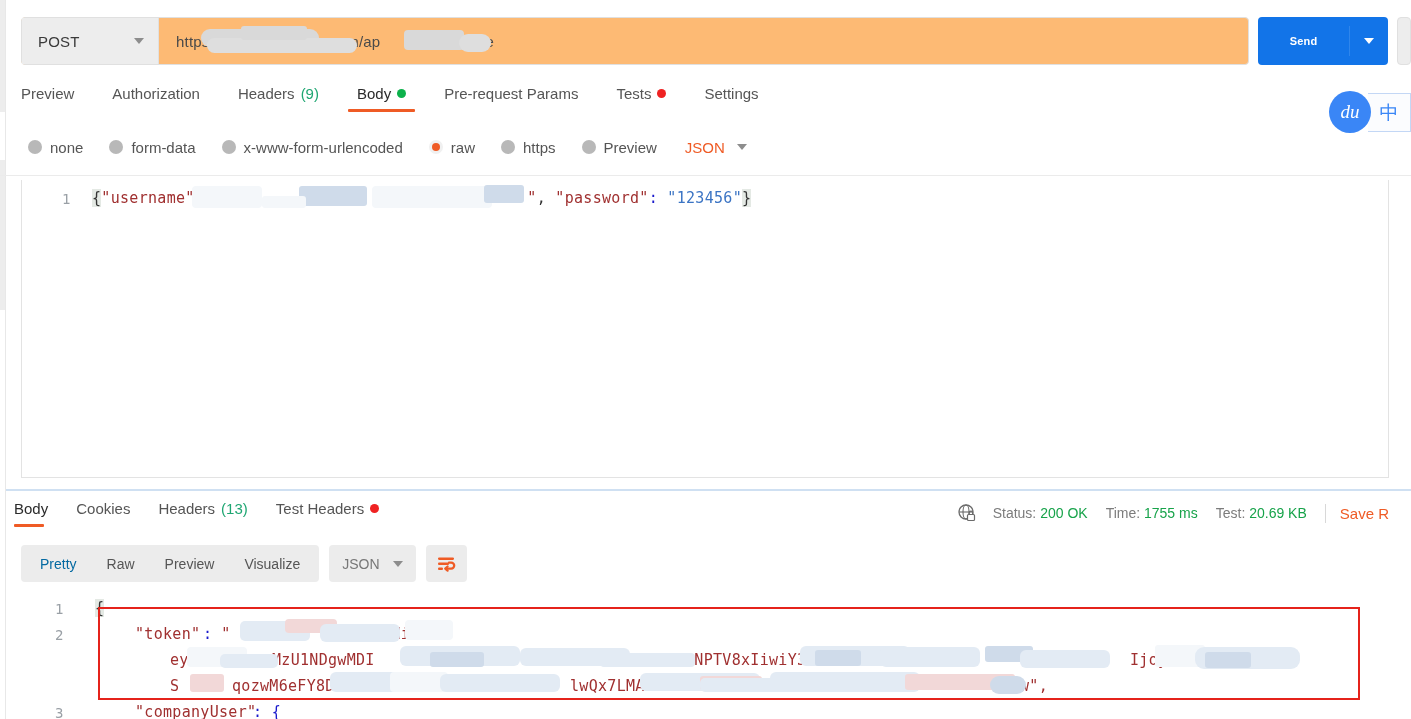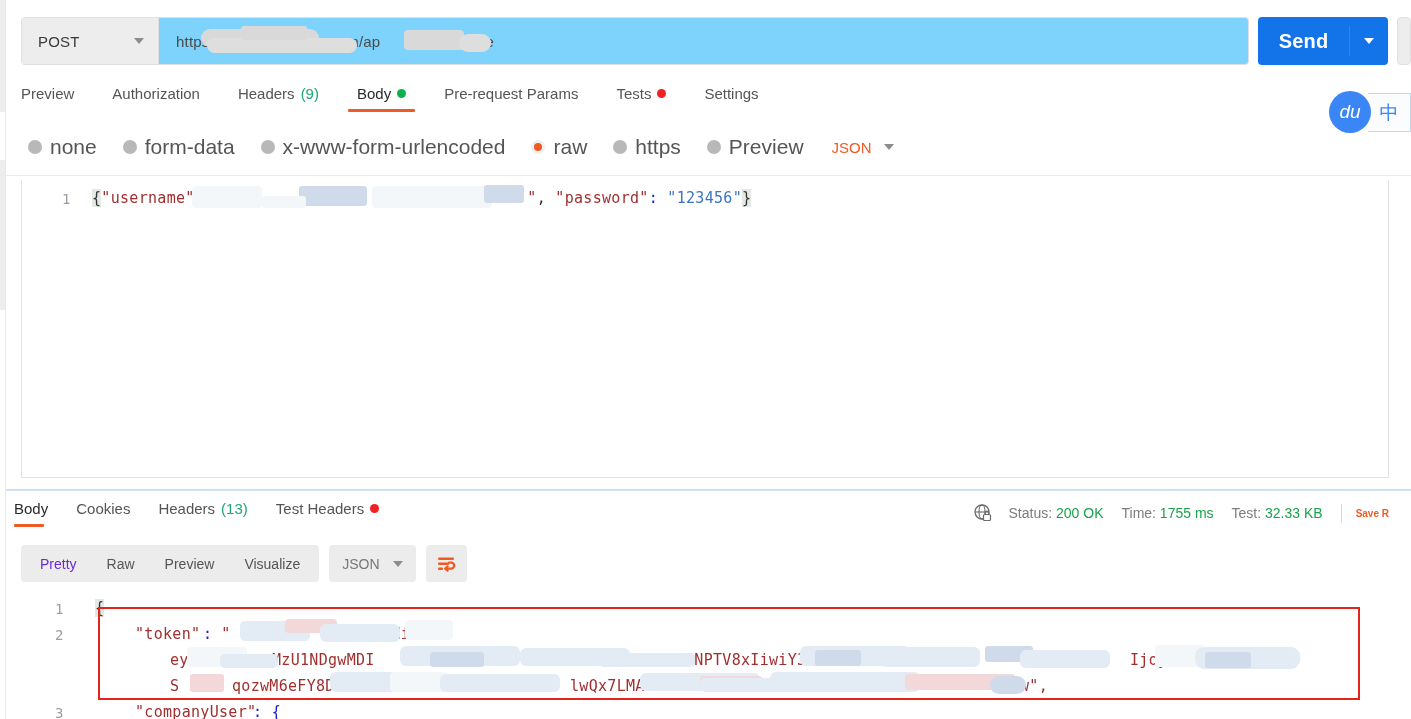--- a/index.html
+++ b/index.html
@@ -18,21 +18,21 @@
   }
   .left-rail-seg {
     position: absolute; left: 0; width: 5px; background: #ededed;
   }
 
   
   .urlbar {
     position: absolute; left: 21px; top: 17px;
     width: 1228px; height: 48px;
     border: 1px solid #e0e0e0; border-radius: 4px;
-    background: #7dd3fc; display: flex; align-items: stretch;
+    background: #fdba74; display: flex; align-items: stretch;
   }
   .method-select {
     width: 137px; background: #ededed;
     border-right: 1px solid #e0e0e0;
     display: flex; align-items: center; justify-content: space-between;
     padding: 0 14px 0 16px; cursor: pointer;
   }
   .method-label { font-size: 15px; color: #3a3a3a; letter-spacing: .2px; }
   .caret-dn {
     width: 0; height: 0; border-left: 5px solid transparent;
@@ -55,21 +55,21 @@
 
   
   .send-wrap {
     position: absolute; left: 1258px; top: 17px;
     width: 130px; height: 48px;
     background: #1274e8; border-radius: 4px;
     display: flex; align-items: stretch; overflow: hidden;
   }
   .send-main {
     flex: 1; display: flex; align-items: center; justify-content: center;
-    color: #fff; font-size: 20px; font-weight: bold; cursor: pointer;
+    color: #fff; font-size: 11px; font-weight: bold; cursor: pointer;
     letter-spacing: .2px;
   }
   .send-div { width: 1px; background: #2f86ec; margin: 9px 0; }
   .send-caret {
     width: 38px; display: flex; align-items: center; justify-content: center;
     cursor: pointer;
   }
   .caret-white {
     width: 0; height: 0; border-left: 5px solid transparent;
     border-right: 5px solid transparent; border-top: 6px solid #ffffff;
@@ -99,21 +99,21 @@
   .dot-green { background: #0cb14b; }
   .dot-red { background: #ef2222; }
 
   
   .body-types {
     position: absolute; left: 28px; top: 135px; height: 24px;
     display: flex; align-items: center;
   }
   .bt {
     display: flex; align-items: center; gap: 8px;
-    margin-right: 26px; font-size: 21px; color: #555; cursor: pointer;
+    margin-right: 26px; font-size: 15px; color: #555; cursor: pointer;
     white-space: nowrap;
   }
   .radio {
     width: 14px; height: 14px; border-radius: 50%; background: #b8b8b8;
     display: inline-block; position: relative; flex: none;
   }
   .radio.sel { background: #ffffff; border: 3px solid #ffffff;
     box-shadow: 0 0 0 0 transparent; background: #fff; }
   .radio.sel::after {
     content:""; position:absolute; left:-3px; top:-3px; width:14px; height:14px;
@@ -169,36 +169,36 @@
 
   .resp-meta {
     position: absolute; right: 22px; top: 503px;
     display: flex; align-items: center; gap: 0px; font-size: 14px;
   }
   .meta-item { color: #7c7c7c; margin-right: 18px; white-space: nowrap; }
   .meta-val { color: #17a34a; }
   .meta-sep {
     width: 1px; height: 19px; background: #d8d8d8; margin-right: 14px;
   }
-  .save-resp { color: #ef5b25; font-weight: bold; font-size: 10px; cursor: pointer; white-space: nowrap; text-align: right; }
+  .save-resp { color: #ef5b25; font-weight: normal; font-size: 15px; cursor: pointer; white-space: nowrap; text-align: right; }
 
   
   .resp-toolbar {
     position: absolute; left: 21px; top: 545px;
     display: flex; align-items: center; gap: 10px;
   }
   .seg-group {
     background: #ececec; border-radius: 4px; height: 37px;
     display: flex; align-items: center; padding: 0 4px;
   }
   .seg {
     padding: 0 15px; height: 29px; display: flex; align-items: center;
     font-size: 14px; color: #555; cursor: pointer; border-radius: 3px;
   }
-  .seg.active { color: #6d28d9; }
+  .seg.active { color: #0369a1; }
   .fmt-group {
     background: #ececec; border-radius: 4px; height: 37px;
     display: flex; align-items: center; padding: 0 13px; gap: 13px;
     cursor: pointer;
   }
   .fmt-label { font-size: 14px; color: #777; }
   .wrap-btn {
     background: #ececec; border-radius: 4px; width: 41px; height: 37px;
     display: flex; align-items: center; justify-content: center; cursor: pointer;
   }
@@ -214,21 +214,21 @@
   
   .rd-blue { background: #cfdbea; }
   .rd-blue-l { background: #e3ebf4; }
   .rd-pink { background: #f2d8d8; }
   .rd-white { background: #f4f7fa; }
 
   .du-logo {
     position: absolute; left: 1329px; top: 91px;
     width: 42px; height: 42px; border-radius: 50%;
     background: #3a86f6; display: flex; align-items: center; justify-content: center;
-    color: #fff; font-size: 19px; font-style: italic; font-family: Liberation Sans, sans-serif;
+    color: #fff; font-size: 19px; font-style: italic; font-family: Liberation Serif, serif;
     cursor: pointer; z-index: 30;
   }
   .lang-btn {
     position: absolute; left: 1368px; top: 93px;
     width: 43px; height: 39px; background: #fbfcfe;
     border: 1px solid #c3d7f5; border-left: none;
     display: flex; align-items: center; justify-content: center;
     color: #3a86f6; font-size: 19px; cursor: pointer; z-index: 29;
   }
 </style>
@@ -375,21 +375,21 @@
     <span class="meta-item">
       <span>Status:</span>
       <span class="meta-val">200 OK</span>
     </span>
     <span class="meta-item">
       <span>Time:</span>
       <span class="meta-val">1755 ms</span>
     </span>
     <span class="meta-item">
       <span>Test:</span>
-      <span class="meta-val">32.33 KB</span>
+      <span class="meta-val">20.69 KB</span>
     </span>
     <span class="meta-sep"></span>
     <span class="save-resp">Save R</span>
   </div>
 
   <div class="resp-toolbar">
     <div class="seg-group">
       <div class="seg active">Pretty</div>
       <div class="seg">Raw</div>
       <div class="seg">Preview</div>

